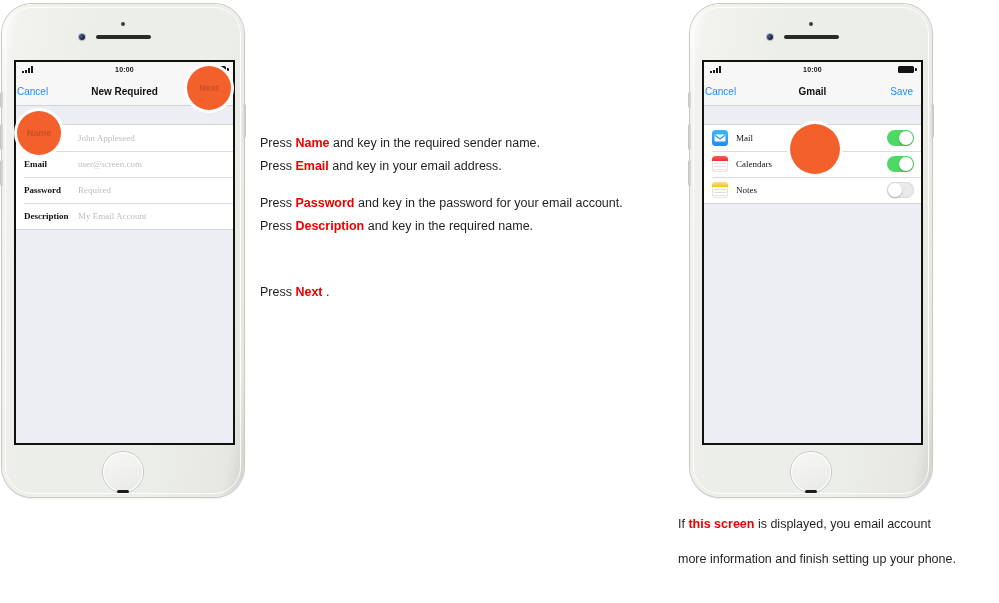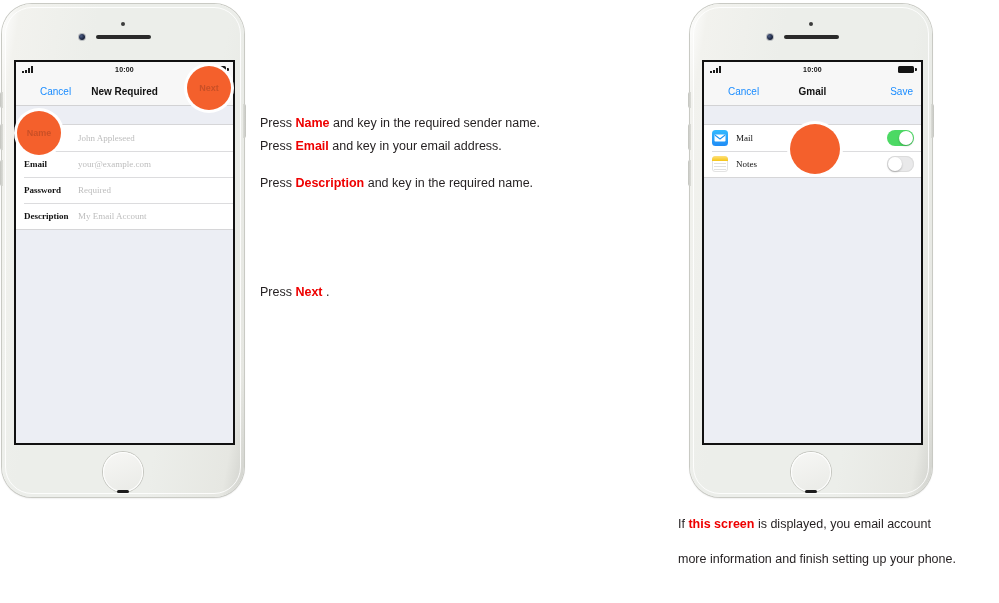--- a/index.html
+++ b/index.html
@@ -167,21 +167,21 @@
     background: #f7f7f7;
     border-bottom: 1px solid #d2d2d4;
     display:flex;
     align-items:center;
   }
   .nav-left, .nav-right {
     position:absolute;
     font-size: 10px;
     color: #1a8cff;
   }
-  .nav-left  { left: 24px; }
+  .nav-left  { left: 1px; }
   .nav-right { right: 8px; }
   .nav-right.dim { color:#a8a8a8; }
   .nav-title {
     position:absolute;
     left:0;right:0;
     text-align:center;
     font-size: 10px;
     font-weight: bold;
     color:#111;
   }
@@ -292,21 +292,21 @@
     justify-content:center;
     color: rgba(150,60,30,0.45);
     font-size: 9px;
     font-weight: bold;
   }
 
   
   .instructions {
     position:absolute;
     left: 260px;
-    top: 112px;
+    top: 132px;
     width: 430px;
     font-size: 12.5px;
     color: #231f20;
     line-height: 23px;
   }
   .instructions p { margin: 0; }
   .instructions .spacer { height: 14px; }
   .kw { color:#ee0000; font-weight:bold; }
 
   .press-next {
@@ -366,21 +366,21 @@
 
       <div class="list-gap"></div>
 
       <div class="list">
         <div class="row">
           <span class="row-label">Name</span>
           <span class="row-value">John Appleseed</span>
         </div>
         <div class="row">
           <span class="row-label">Email</span>
-          <span class="row-value">your@example.com</span>
+          <span class="row-value">user@screen.com</span>
         </div>
         <div class="row">
           <span class="row-label">Password</span>
           <span class="row-value">Required</span>
         </div>
         <div class="row">
           <span class="row-label">Description</span>
           <span class="row-value">My Email Account</span>
         </div>
       </div>
@@ -440,20 +440,32 @@
               <path d="M2.8 5 L8 9 L13.2 5" stroke="#2196f3" stroke-width="1.1" fill="none" stroke-linejoin="round"></path>
             </svg>
           </span>
           <span class="row-name">Mail</span>
           <span class="toggle on">
               <span class="knob"></span>
             </span>
         </div>
 
 
+        <div class="row">
+          <span class="row-icon icon-calendars">
+            <span class="cal-top"></span>
+            <span class="line" style="top:7px;"></span>
+            <span class="line" style="top:10px;"></span>
+            <span class="line" style="top:13px;"></span>
+          </span>
+          <span class="row-name">Calendars</span>
+          <span class="toggle on">
+              <span class="knob"></span>
+            </span>
+        </div>
 
         <div class="row">
           <span class="row-icon icon-notes">
             <span class="note-top"></span>
             <span class="line" style="top:7px;"></span>
             <span class="line" style="top:10px;"></span>
             <span class="line" style="top:13px;"></span>
           </span>
           <span class="row-name">Notes</span>
           <span class="toggle">
@@ -468,20 +480,21 @@
 
   <div class="dot" style="left:100px; top:120px; width:50px; height:50px;">
     <span></span>
   </div>
 </div>
 
 <div class="instructions">
   <p><span>Press </span><span class="kw">Name</span><span> and key in the required sender name.</span></p>
   <p><span>Press </span><span class="kw">Email</span><span> and key in your email address.</span></p>
   <div class="spacer"></div>
+  <p><span>Press </span><span class="kw">Password</span><span> and key in the password for your email account.</span></p>
   <p><span>Press </span><span class="kw">Description</span><span> and key in the required name.</span></p>
 </div>
 
 <div class="press-next"><span>Press </span><span class="kw">Next</span><span> .</span></div>
 
 <div class="bottom-note">
   <p><span>If </span><span class="kw">this screen</span><span> is displayed, you email account</span></p>
   <p>more information and finish setting up your phone.</p>
 </div>
 

